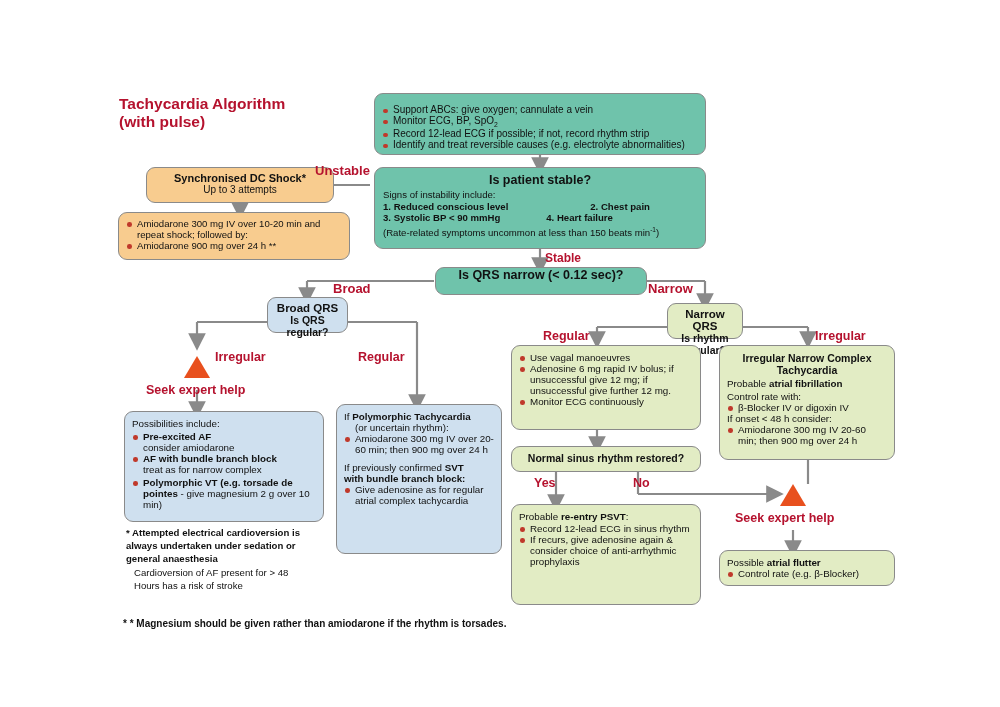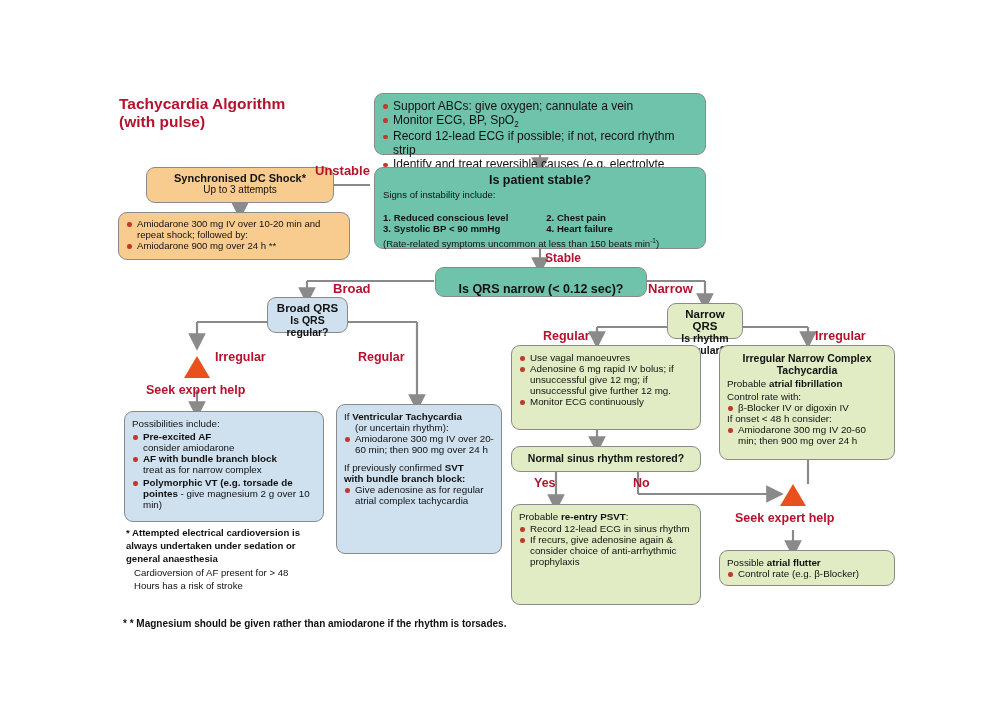--- a/index.html
+++ b/index.html
@@ -74,33 +74,33 @@
 
       <line x1="793" y1="530" x2="793" y2="549" marker-end="url(#ah)"></line>
     </g>
   </svg>
 
   <div class="ttl" style="left:119px;top:95px;font-size:15.5px;">
     <span>Tachycardia Algorithm</span><br>
     <span>(with pulse)</span>
   </div>
 
-  <div class="box teal" style="left:374px;top:93px;width:332px;height:62px;padding:5px 7px;font-size:12px;">
+  <div class="box teal" style="left:374px;top:93px;width:332px;height:62px;padding:10px 7px;font-size:10px;">
     <ul class="b">
       <li>Support ABCs: give oxygen; cannulate a vein</li>
       <li>Monitor ECG, BP, SpO<sub>2</sub></li>
       <li>Record 12-lead ECG if possible; if not, record rhythm strip</li>
       <li>Identify and treat reversible causes (e.g. electrolyte abnormalities)</li>
     </ul>
   </div>
 
   <div class="box teal" style="left:374px;top:167px;width:332px;height:82px;padding:5px 8px;font-size:9.6px;">
     <span class="hdr" style="font-size:12.5px;margin-bottom:2px;">Is patient stable?</span>
     <div>Signs of instability include:</div>
-    <div style="display:flex;font-weight:bold;margin-top:12px;">
+    <div style="display:flex;font-weight:bold;margin-top:1px;gap:44px;">
       <div style="width:52%;">1. Reduced conscious level</div>
       <div>2. Chest pain</div>
     </div>
     <div style="display:flex;font-weight:bold;">
       <div style="width:52%;">3. Systolic BP &lt; 90 mmHg</div>
       <div>4. Heart failure</div>
     </div>
     <div style="margin-top:3px;">(Rate-related symptoms uncommon at less than 150 beats min<sup>-1</sup>)</div>
   </div>
 
@@ -109,21 +109,21 @@
     <span style="font-size:10px;">Up to 3 attempts</span>
   </div>
 
   <div class="box orange" style="left:118px;top:212px;width:232px;height:48px;padding:5px 7px;font-size:9.6px;">
     <ul class="b">
       <li>Amiodarone 300 mg IV over 10-20 min and repeat shock; followed by:</li>
       <li>Amiodarone 900 mg over 24 h  **</li>
     </ul>
   </div>
 
-  <div class="box teal" style="left:435px;top:267px;width:212px;height:28px;padding:14px;font-size:12.5px;text-align:center;font-weight:bold;">
+  <div class="box teal" style="left:435px;top:267px;width:212px;height:28px;padding:0;font-size:12.5px;text-align:center;font-weight:bold;">
     <span>Is QRS narrow (&lt; 0.12 sec)?</span>
   </div>
 
   <div class="box blue" style="left:267px;top:297px;width:81px;height:36px;padding:4px;font-size:10.5px;text-align:center;font-weight:bold;">
     <span style="font-size:11.5px;">Broad QRS</span><br>
     <span>Is QRS regular?</span>
   </div>
 
   <div class="box green" style="left:667px;top:303px;width:76px;height:36px;padding:4px;font-size:10.5px;text-align:center;font-weight:bold;">
     <span style="font-size:11.5px;">Narrow QRS</span><br>
@@ -133,21 +133,21 @@
   <div class="box blue" style="left:124px;top:411px;width:200px;height:111px;padding:6px 7px;font-size:9.8px;">
     <div>Possibilities include:</div>
     <ul class="b" style="margin-top:2px;">
       <li style="margin-top:2px;"><b>Pre-excited AF</b><br><span>consider amiodarone</span></li>
       <li><b>AF with bundle branch block</b><br><span>treat as for narrow complex</span></li>
       <li style="margin-top:2px;"><b>Polymorphic VT (e.g. torsade de pointes</b><span> -  give magnesium 2 g over 10 min)</span></li>
     </ul>
   </div>
 
   <div class="box blue" style="left:336px;top:404px;width:166px;height:150px;padding:6px 7px;font-size:9.8px;">
-    <div><span>If </span><b>Ventricular Tachycardia</b></div>
+    <div><span>If </span><b>Polymorphic Tachycardia</b></div>
     <div class="nb">(or uncertain rhythm):</div>
     <ul class="b">
         <li>Amiodarone 300 mg IV over 20-60 min; then 900 mg over 24 h</li>
       </ul>
     <div style="height:7px;"></div>
     <div><span>If previously confirmed </span><b>SVT</b></div>
     <div style="font-weight:bold;">with bundle branch block:</div>
     <ul class="b">
         <li>Give adenosine as for regular atrial complex tachycardia</li>
       </ul>

